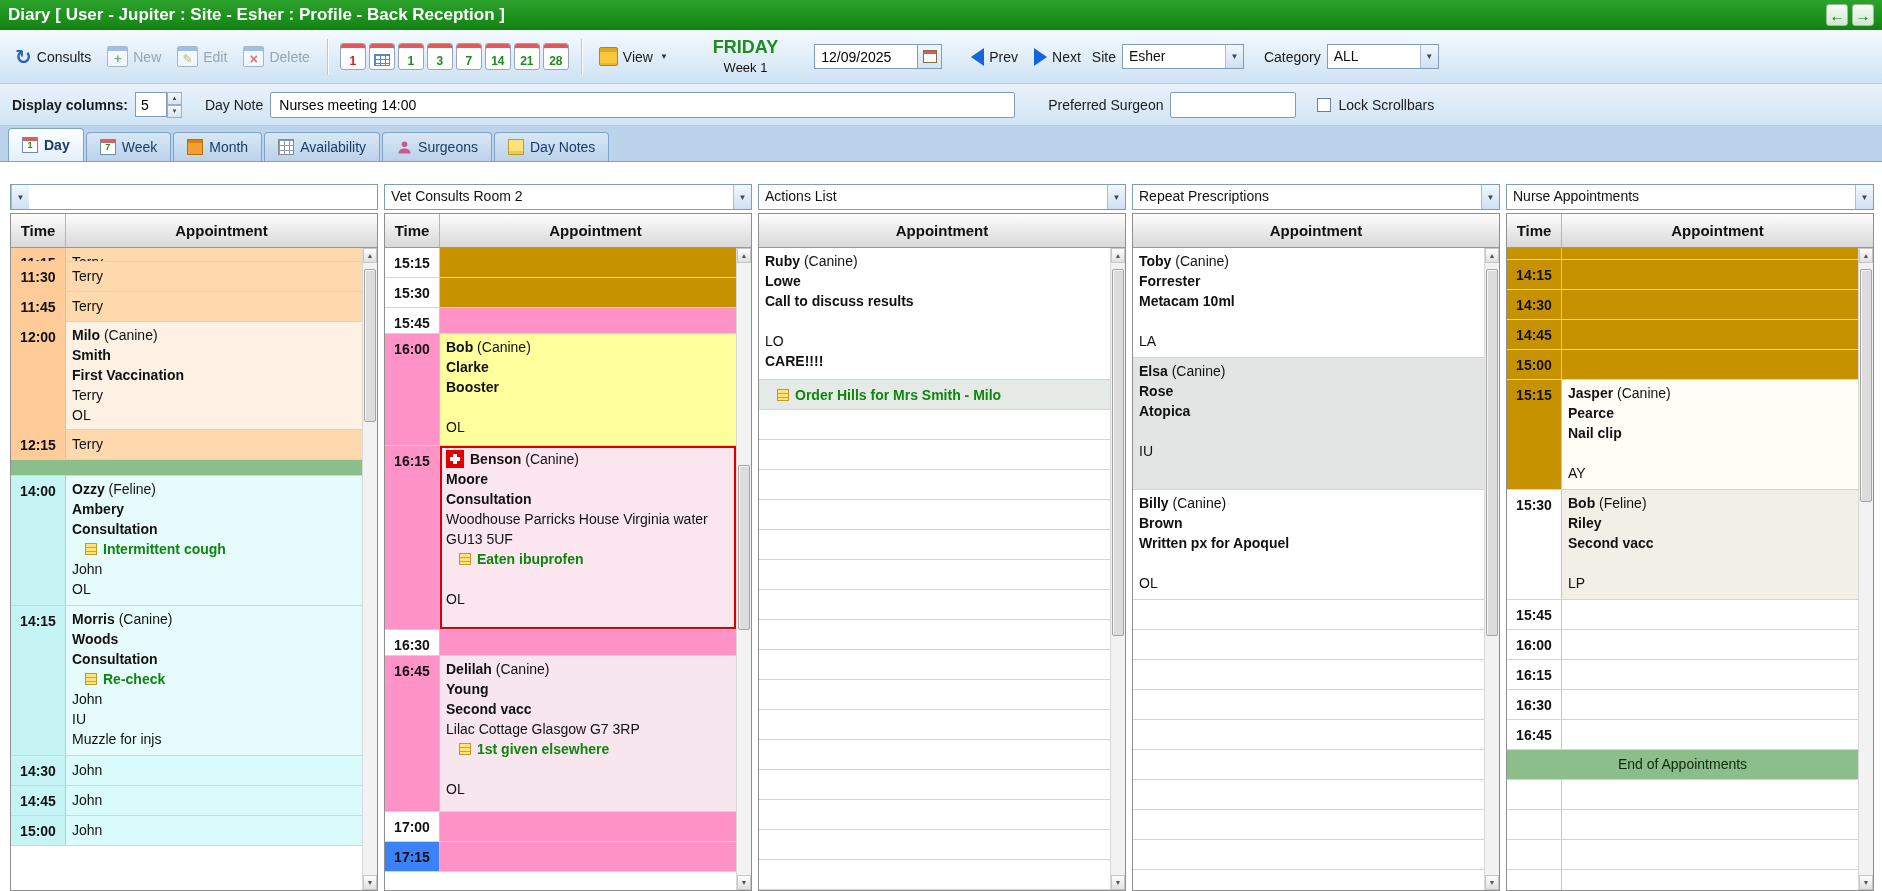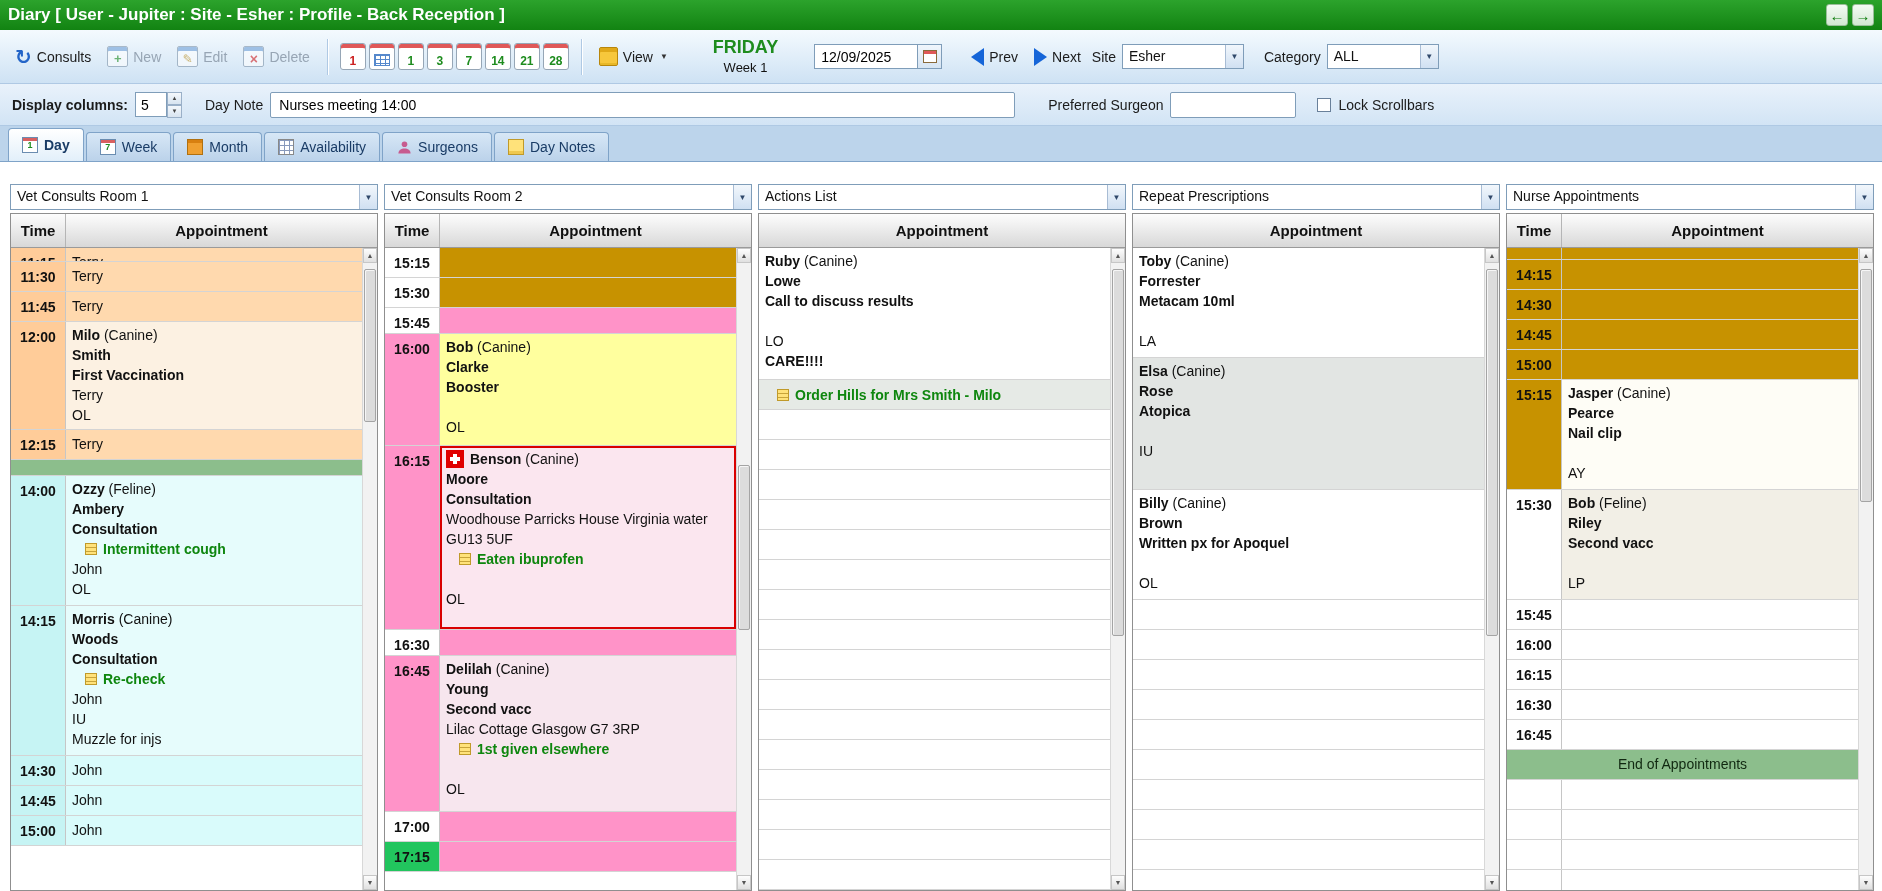--- a/index.html
+++ b/index.html
@@ -342,21 +342,20 @@
     </div>
     <div class="tab">
       <span class="tabicon ti-day-note"></span>
       <span class="tablabel">Day Notes</span>
     </div>
   </div>
 
 <div id="content">
     <div class="col">
       <div class="wsel col-select">
-        <span class="v">Vet Consults Room 1</span>
         <span class="dd">▼</span>
       </div>
       <div class="grid">
         <div class="ghead">
           <div class="gt">Time</div>
           <div class="ga">Appointment</div>
         </div>
         <div class="gbody">
           <div class="rows">
             <div class="row" style="height: 14px;">
@@ -506,21 +505,21 @@
                   <div class="line gap"></div>
                   <div class="line">OL</div>
                 </div>
               </div>
             </div>
             <div class="row" style="height: 30px;">
               <div class="tcell" style="background: rgb(255, 255, 255);">17:00</div>
               <div class="acell" style="background: rgb(255, 147, 200);"></div>
             </div>
             <div class="row" style="height: 30px;">
-              <div class="tcell" style="background: #22c55e;">17:15</div>
+              <div class="tcell" style="background: #3b82f6;">17:15</div>
               <div class="acell" style="background: rgb(255, 147, 200);"></div>
             </div>
           </div>
           <div class="sbar">
             <div class="sbtn up">▲</div>
             <div class="strack">
               <div class="sthumb" style="top: 33%; height: 27%;"></div>
             </div>
             <div class="sbtn down">▼</div>
           </div>

